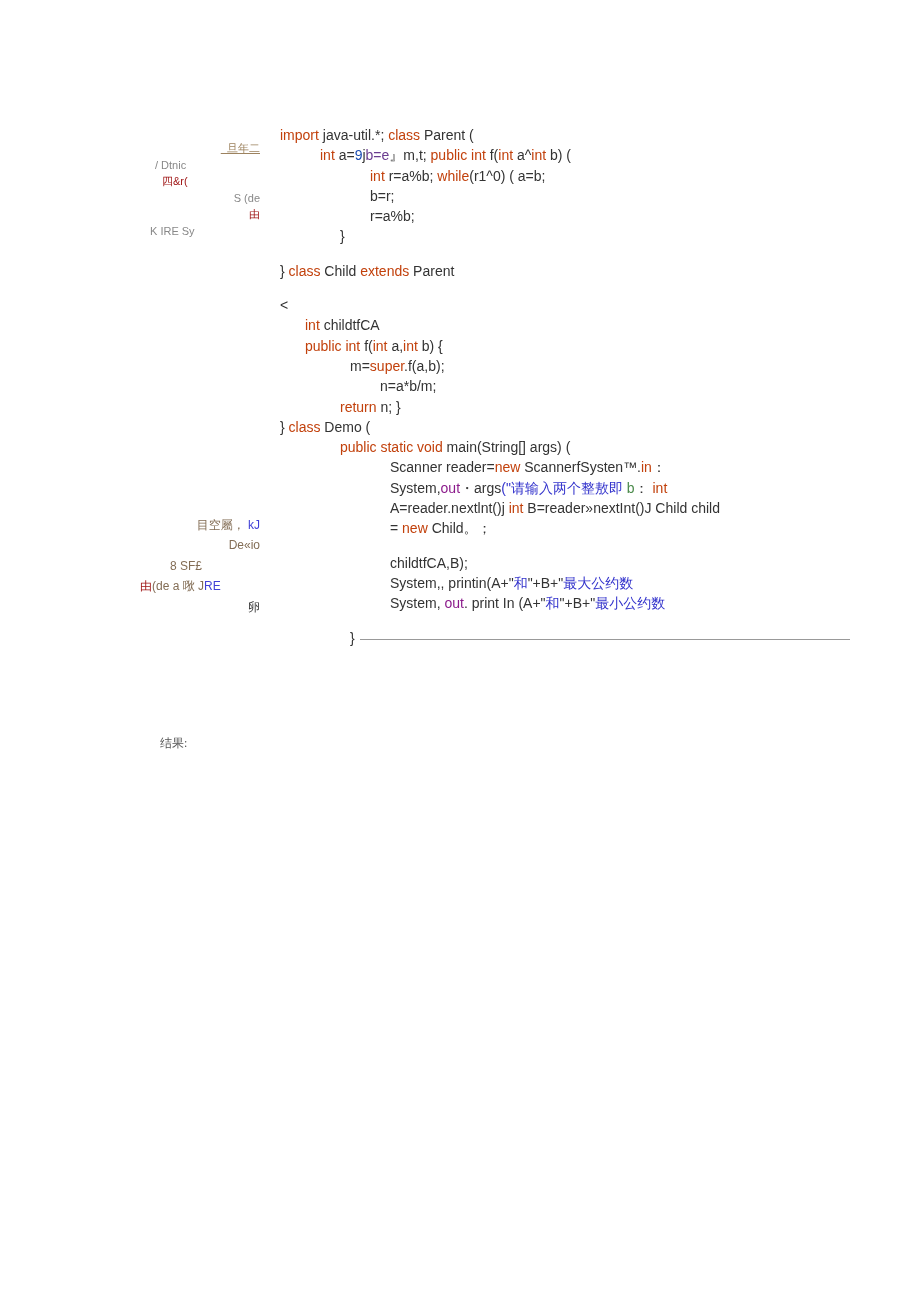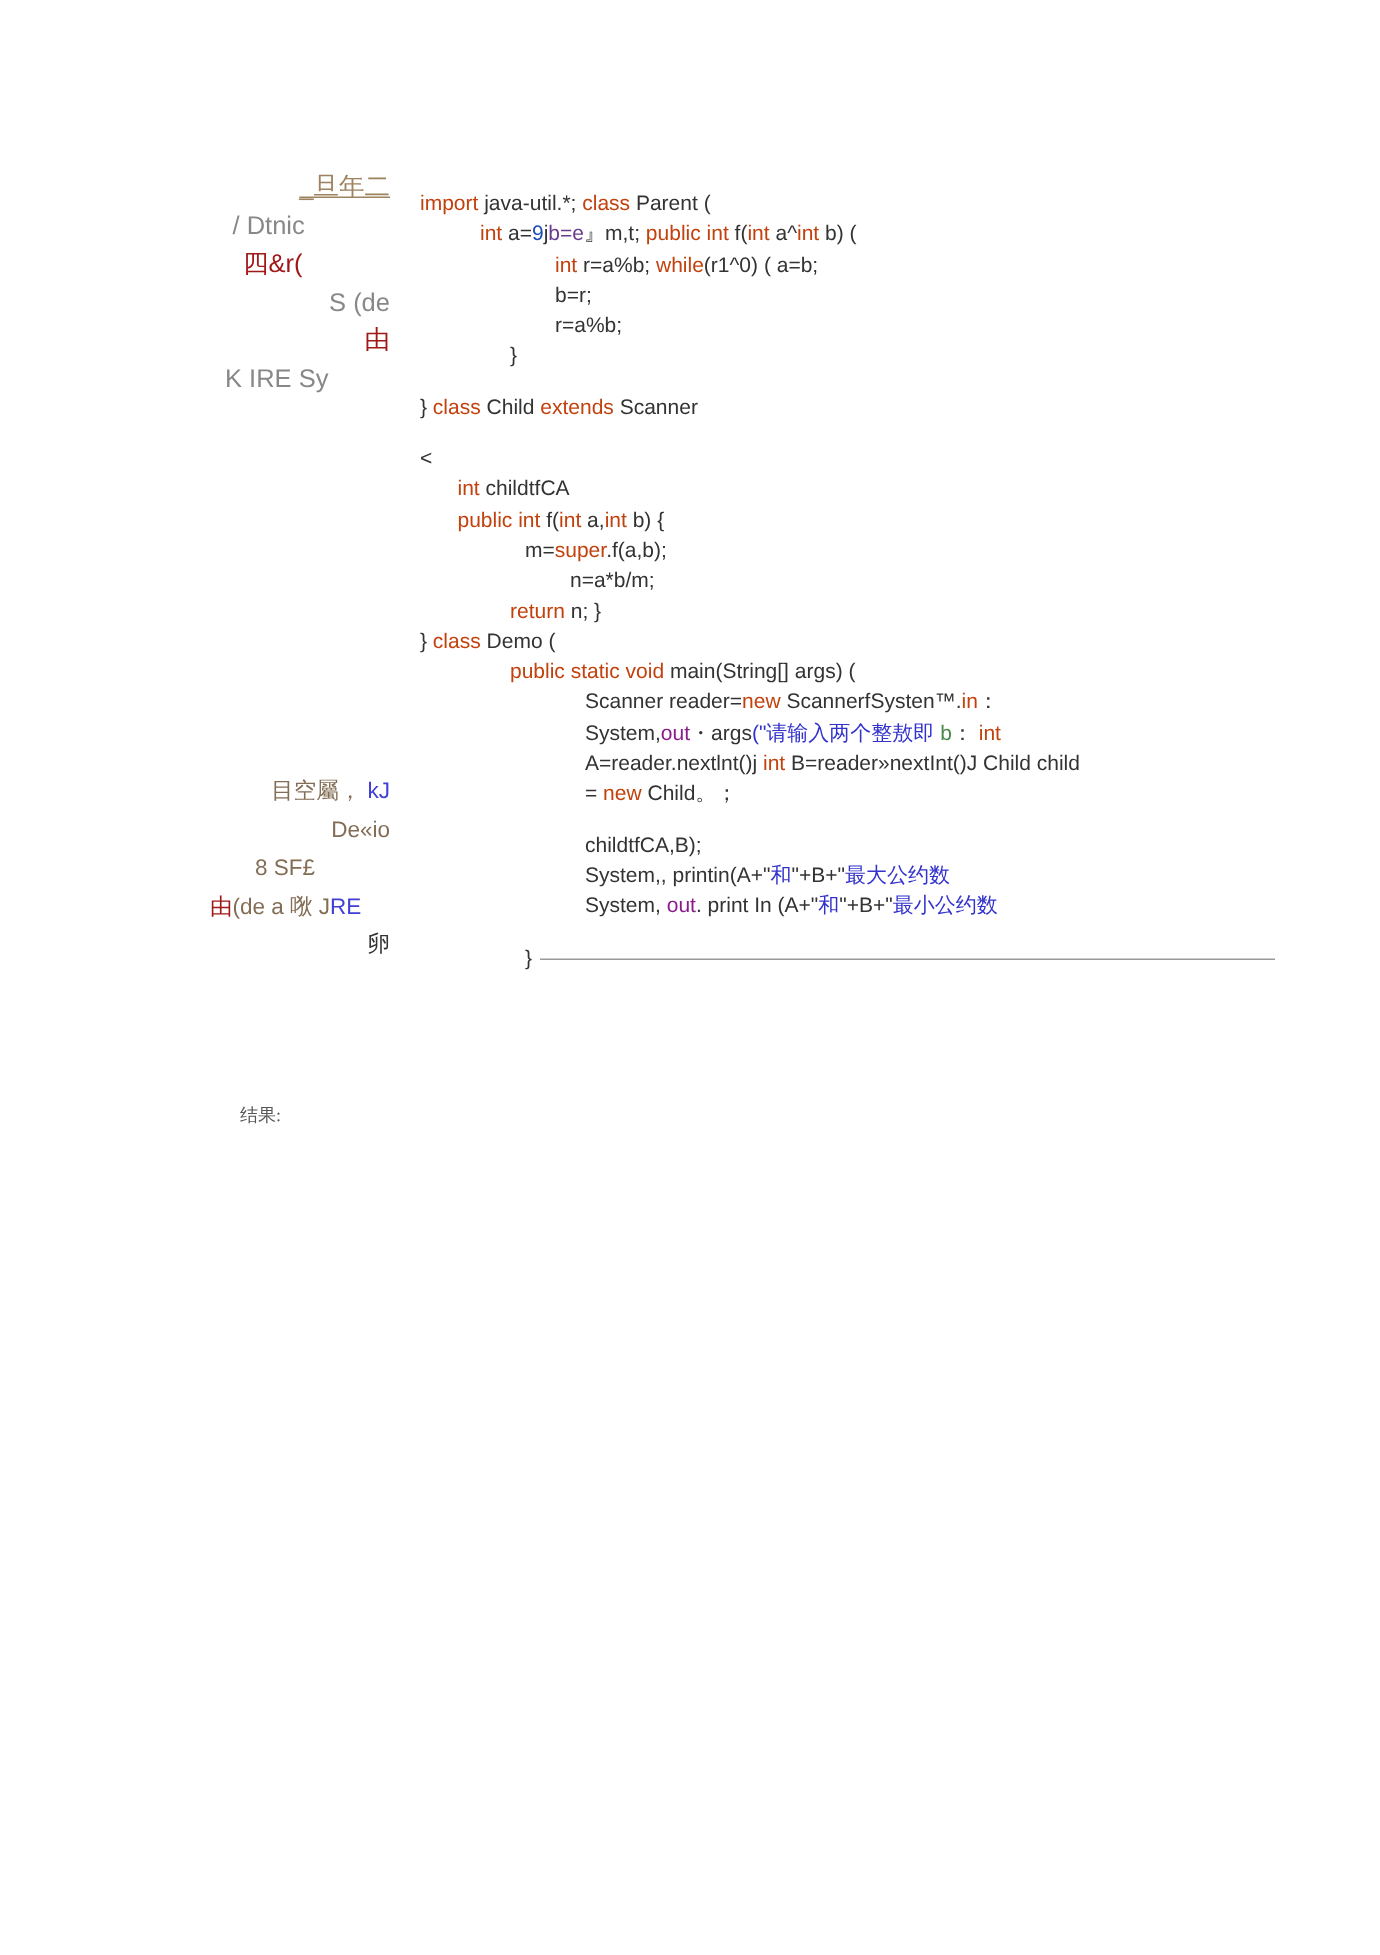--- a/index.html
+++ b/index.html
@@ -13,34 +13,34 @@
     color: #333;
     position: relative;
   }
   .page {
     position: relative;
     padding: 125px 60px 60px 60px;
   }
   .left-gutter {
     position: absolute;
     left: 120px;
-    top: 112px;
+    top: 140px;
     width: 140px;
-    font-size: 17px;
+    font-size: 11px;
     color: #836d55;
     text-align: right;
     line-height: 1.5;
   }
   .left-gutter div { margin-bottom: 0; }
   .left-gutter2 {
     position: absolute;
     left: 120px;
     top: 515px;
     width: 140px;
-    font-size: 15px;
+    font-size: 12px;
     text-align: right;
     line-height: 1.7;
   }
   .left-gutter2 .l1 { color:#836d55; }
   .left-gutter2 .l1 b { color:#4040d6; font-weight:normal;}
   .left-gutter2 .l2 { color:#836d55; }
   .left-gutter2 .l3 { color:#836d55;}
   .left-gutter2 .l4 { color:#836d55;}
   .left-gutter2 .l4 .red { color:#a01818;}
   .code-block {
@@ -97,21 +97,21 @@
     <div style="padding-left:40px;"><span class="kw">int</span><span> a=</span><span class="num">9</span><span>j</span><span style="color:#6a3c8f;">b=e</span><span>』m,t; </span><span class="kw">public int</span><span> f(</span><span class="kw">int</span><span> a^</span><span class="kw">int</span><span> b) (</span></div>
 
     <div style="padding-left:90px;"><span class="kw"> int</span><span> r=a%b; </span><span class="kw">while</span><span>(r1^0) ( a=b;</span></div>
 
     <div style="padding-left:90px;"><span>b=r;</span></div>
     <div style="padding-left:90px;"><span>r=a%b;</span></div>
     <div style="padding-left:60px;"><span>}</span></div>
 
     <div style="height:14px;"></div>
 
-    <div style="padding-left:0px;"><span>} </span><span class="kw">class</span><span> Child </span><span class="kw">extends</span><span> Scanner</span></div>
+    <div style="padding-left:0px;"><span>} </span><span class="kw">class</span><span> Child </span><span class="kw">extends</span><span> Parent</span></div>
 
     <div style="height:14px;"></div>
 
     <div style="padding-left:0px;"><span>&lt;</span></div>
     <div style="padding-left:25px;"><span class="kw">int</span><span> childtfCA</span></div>
     <div style="padding-left:25px;"><span class="kw">public int</span><span> f(</span><span class="kw">int</span><span> a,</span><span class="kw">int</span><span> b) {</span></div>
     <div style="padding-left:70px;"><span>m=</span><span class="kw">super</span><span>.f(a,b);</span></div>
     <div style="padding-left:100px;"><span>n=a*b/m;</span></div>
     <div style="padding-left:60px;"><span class="kw">return</span><span> n; }</span></div>
     <div style="padding-left:0px;"><span>} </span><span class="kw">class</span><span> Demo (</span></div>

